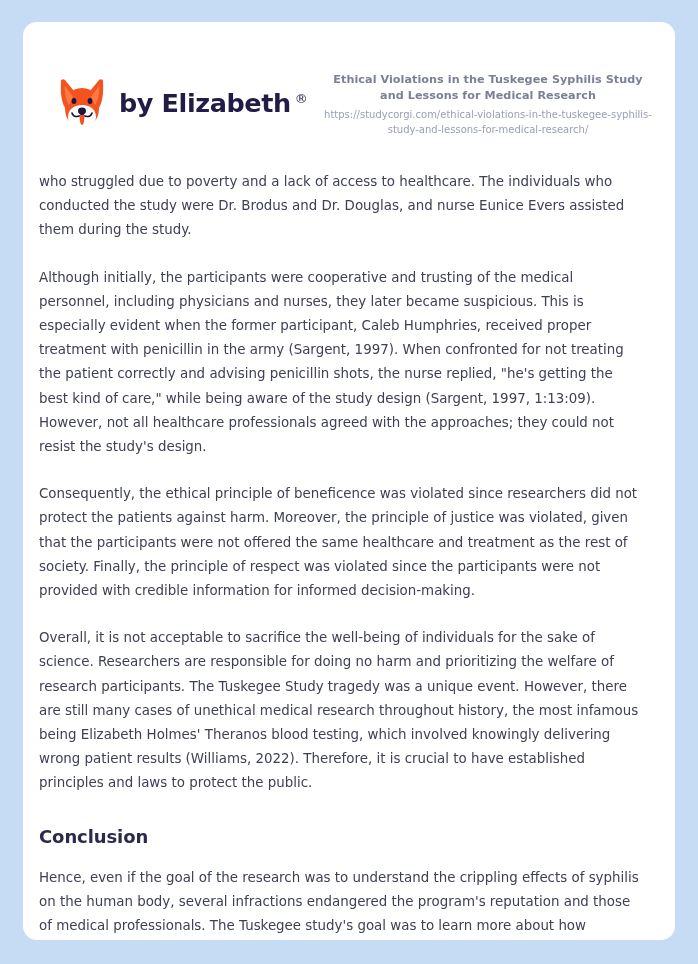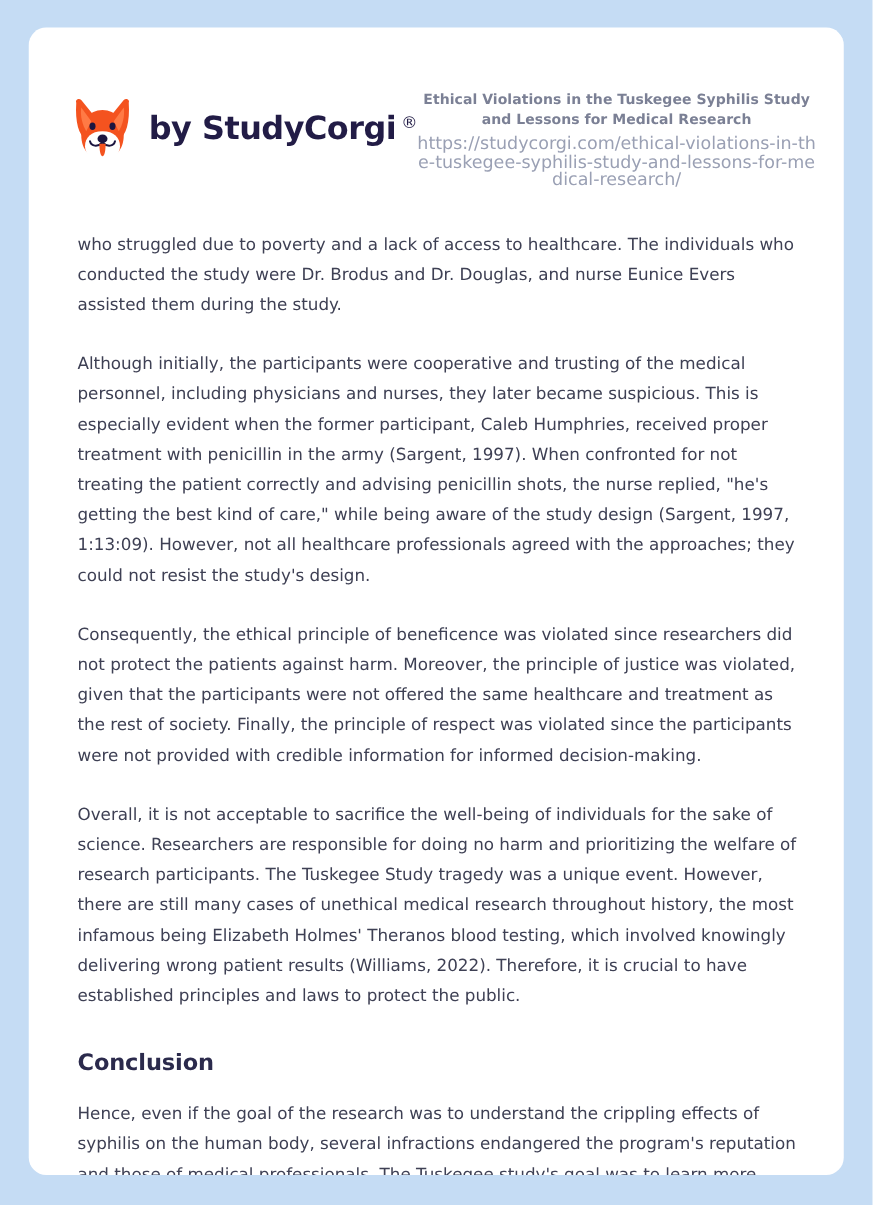--- a/index.html
+++ b/index.html
@@ -75,29 +75,29 @@
     font-family: "DejaVu Sans", sans-serif;
     font-weight: bold;
     font-size: 11.2px;
     line-height: 15.5px;
     letter-spacing: 0.05px;
     margin: 0;
   }
   .doc-url {
     color: #9aa0b4;
     font-family: "DejaVu Sans", sans-serif;
-    font-size: 14px;
+    font-size: 10px;
     line-height: 14.5px;
     margin: 5px 0 0 0;
     word-break: break-all;
   }
 
   
   .doc-body {
-    padding: 0 36px 0 39px;
+    padding: 0 36px 0 16px;
     margin-top: 33px;
     box-sizing: border-box;
   }
   .doc-body p {
     color: #3e4054;
     font-family: "DejaVu Sans", sans-serif;
     font-size: 13.4px;
     line-height: 24.2px;
     margin: 0 0 23px 0;
     text-align: left;
@@ -140,21 +140,21 @@
         <ellipse cx="32" cy="23" rx="2.4" ry="3" fill="#1b1640"></ellipse>
 
         <ellipse cx="24" cy="33" rx="4" ry="3.4" fill="#1b1640"></ellipse>
 
         <path d="M24 36 C20 40 15 39 14 35" stroke="#1b1640" stroke-width="1.6" fill="none" stroke-linecap="round"></path>
         <path d="M24 36 C28 40 33 39 34 35" stroke="#1b1640" stroke-width="1.6" fill="none" stroke-linecap="round"></path>
 
         <path d="M21.5 37 C21.5 43 22.5 47 24 47 C25.5 47 26.5 43 26.5 37 Z" fill="#f4531f"></path>
       </svg>
       <div class="brand-wordmark">
-        <span>by StudyCorgi</span>
+        <span>by Elizabeth</span>
         <span class="brand-reg">®</span>
       </div>
     </div>
 
     <div class="doc-meta">
       <p class="doc-title">Ethical Violations in the Tuskegee Syphilis Study and Lessons for Medical Research</p>
       <p class="doc-url">https://studycorgi.com/ethical-violations-in-the-tuskegee-syphilis-study-and-lessons-for-medical-research/</p>
     </div>
 
   </div>

